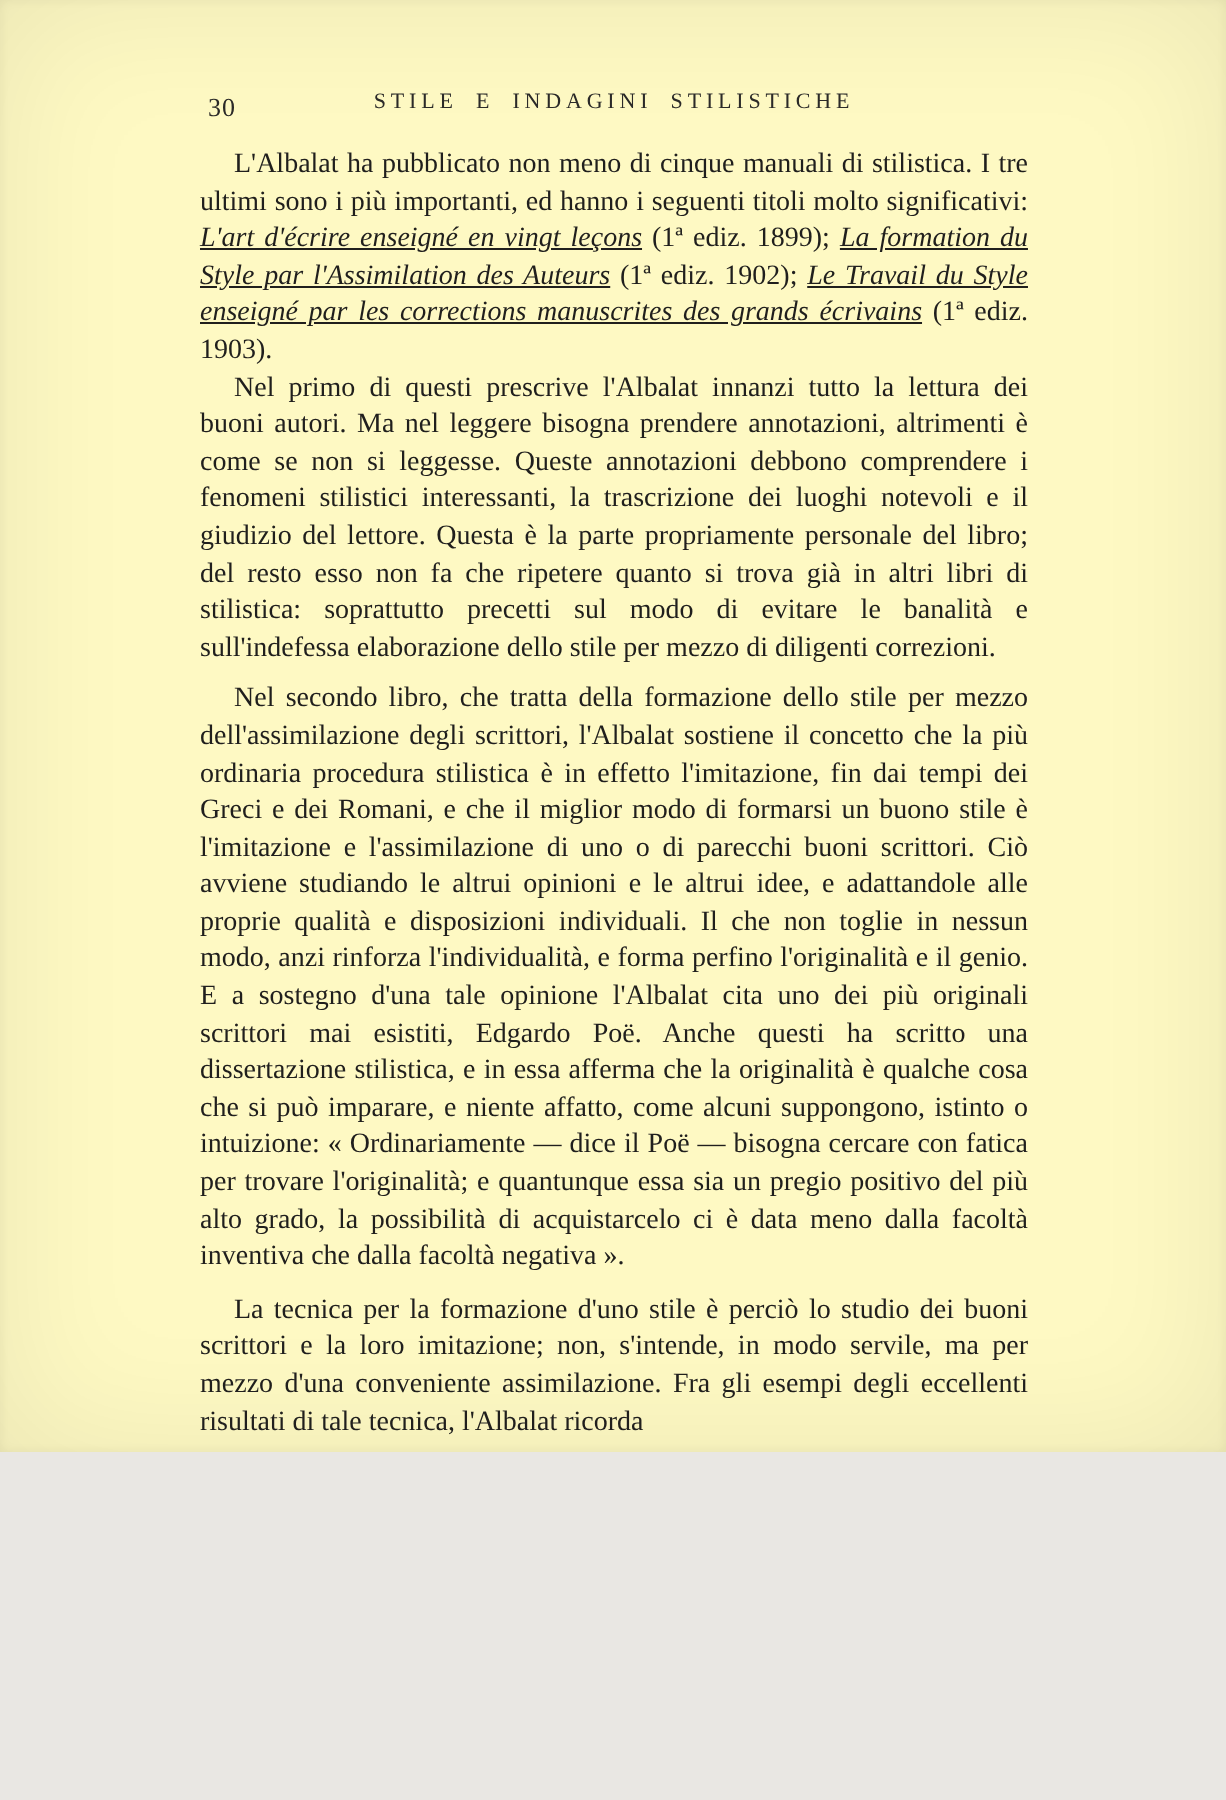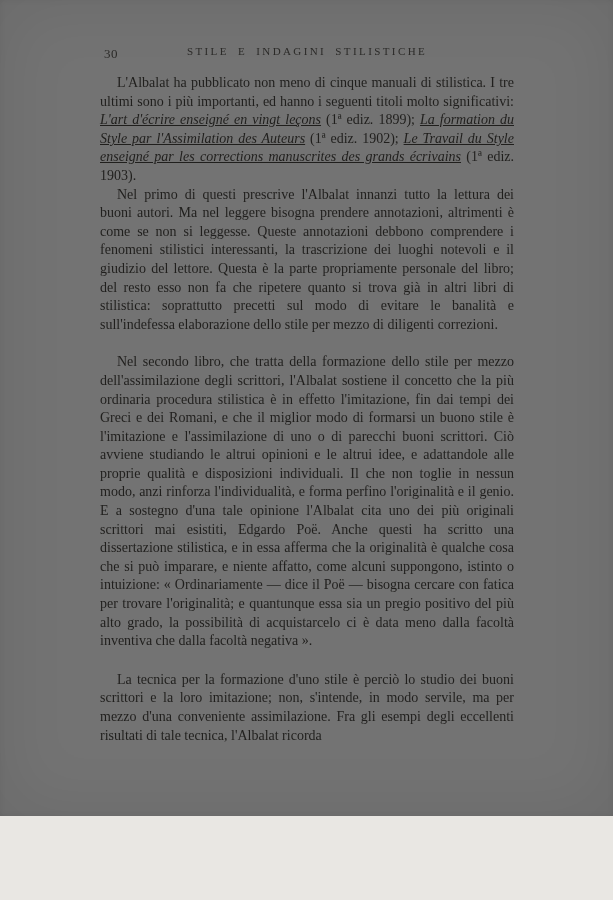--- a/index.html
+++ b/index.html
@@ -3,23 +3,23 @@
 <meta charset="utf-8">
 <style>
   html, body {
     margin: 0;
     padding: 0;
     background: #e9e7e3;
   }
   .scan-page {
     position: relative;
     width: 613px;
-    height: 816px;
+    height: 726px;
     margin: 0;
-    background: #737373;
+    background: #fef9c3;
     box-shadow: inset 0 0 70px rgba(0,0,0,0.08), inset 0 0 6px rgba(0,0,0,0.06);
     overflow: hidden;
     font-family: "Liberation Serif", serif;
     color: #201f1d;
   }
   .page-header {
     position: absolute;
     top: 45px;
     left: 100px;
     width: 414px;
@@ -53,24 +53,24 @@
     -webkit-hyphens: auto;
   }
   .para {
     margin: 0;
     text-indent: 17px;
   }
   .para.no-indent {
     text-indent: 0;
   }
   .para.gap-lg {
-    margin-top: 19px;
+    margin-top: 7px;
   }
   .para.gap-sm {
-    margin-top: 20px;
+    margin-top: 8px;
   }
   .para i {
     font-style: italic;
     text-decoration: underline;
   }
 </style>
 </head>
 <body>
 
 <div class="scan-page">

